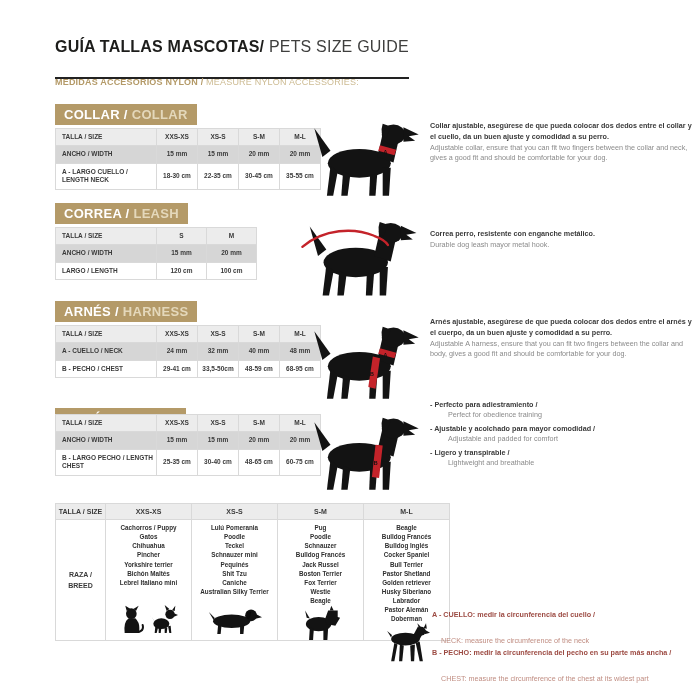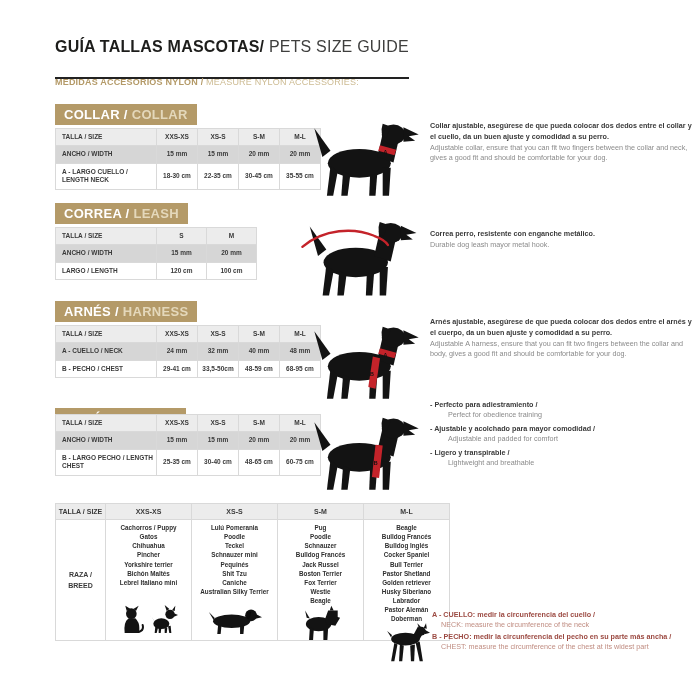--- a/index.html
+++ b/index.html
@@ -48,21 +48,21 @@
   .bwrap{display:flex;flex-direction:column;justify-content:space-between;
          height:112px;padding:3px 1px;}
   .names{font-size:6.3px;font-weight:bold;color:#2f2f2f;line-height:1.45;text-align:center;}
   .bicons{display:flex;justify-content:center;align-items:flex-end;gap:6px;padding-bottom:1px;}
   .blab{display:flex;flex-direction:column;justify-content:center;align-items:center;
         height:118px;font-size:7px;font-weight:bold;color:#3a3a3a;line-height:1.6;}
 
   
   .notes{width:266px;font-size:7.2px;line-height:1.45;}
   .n-es{font-weight:bold;color:#9c4a42;}
-  .n-en{color:#c08d82;padding-left:9px;margin-bottom:1px;}
+  .n-en{color:#c08d82;padding-left:9px;margin-bottom:1px;margin-top:16px;}
 
   svg{display:block;}
 </style>
 </head>
 <body>
 
 <div class="page">
 
   <svg width="0" height="0" style="position:absolute" aria-hidden="true">
     <defs>

